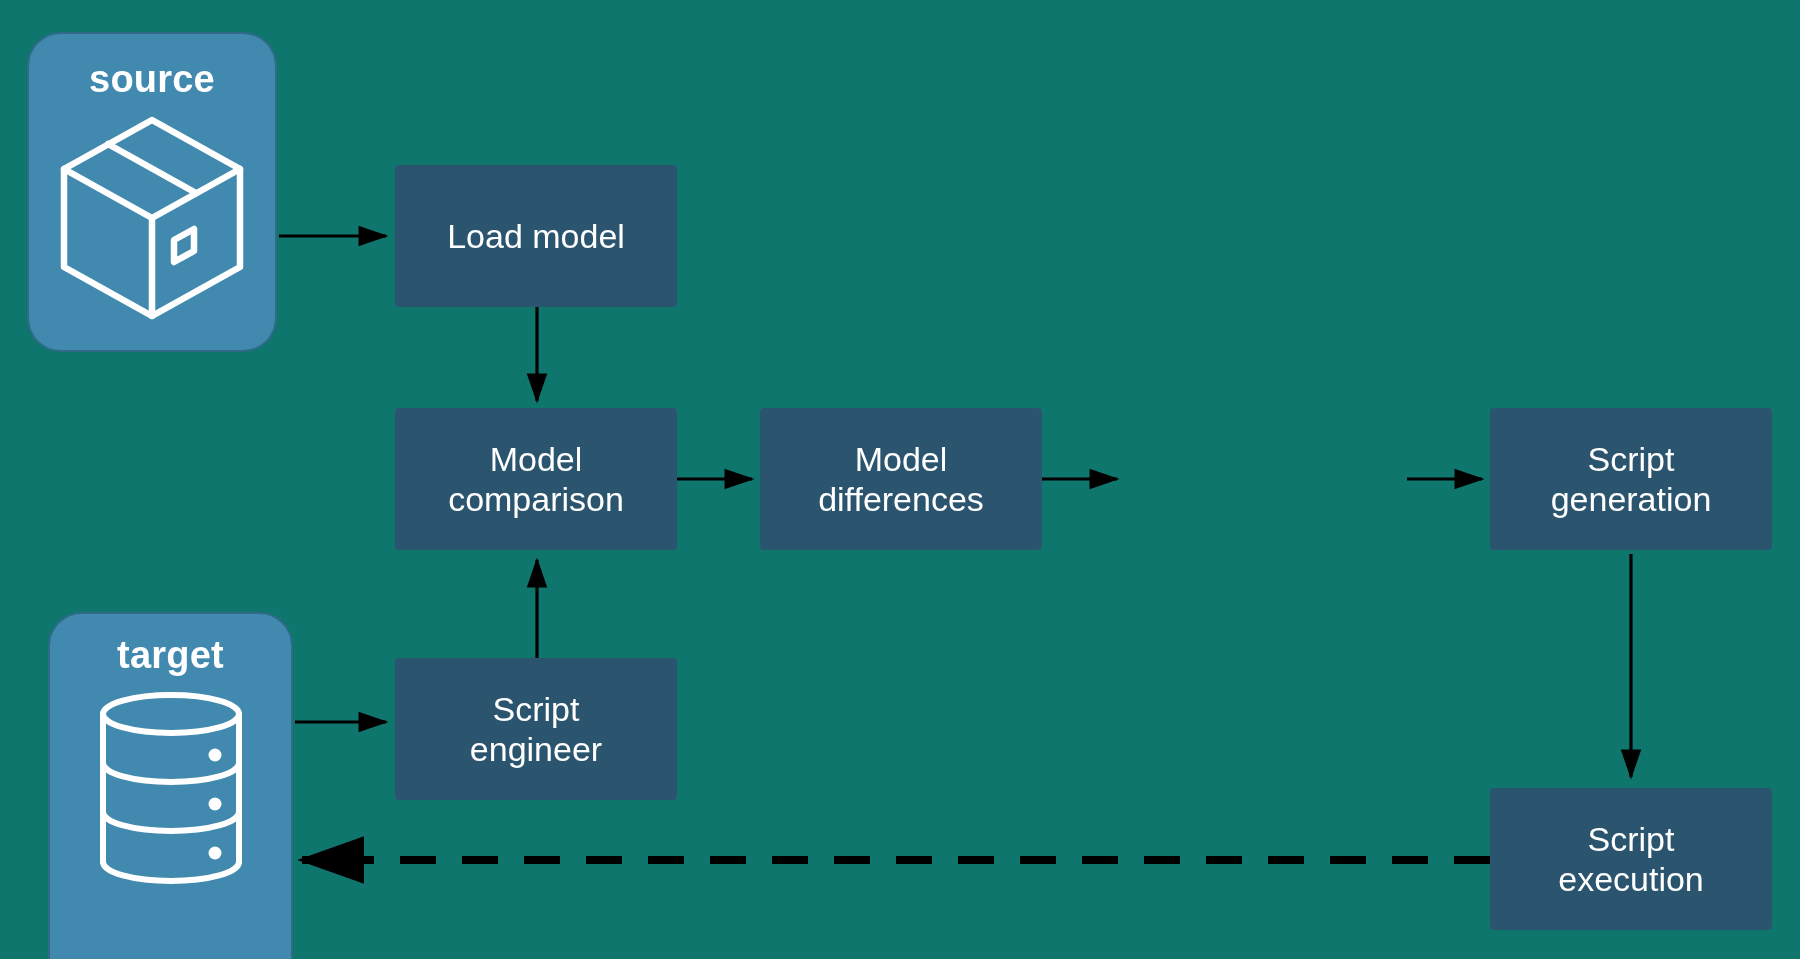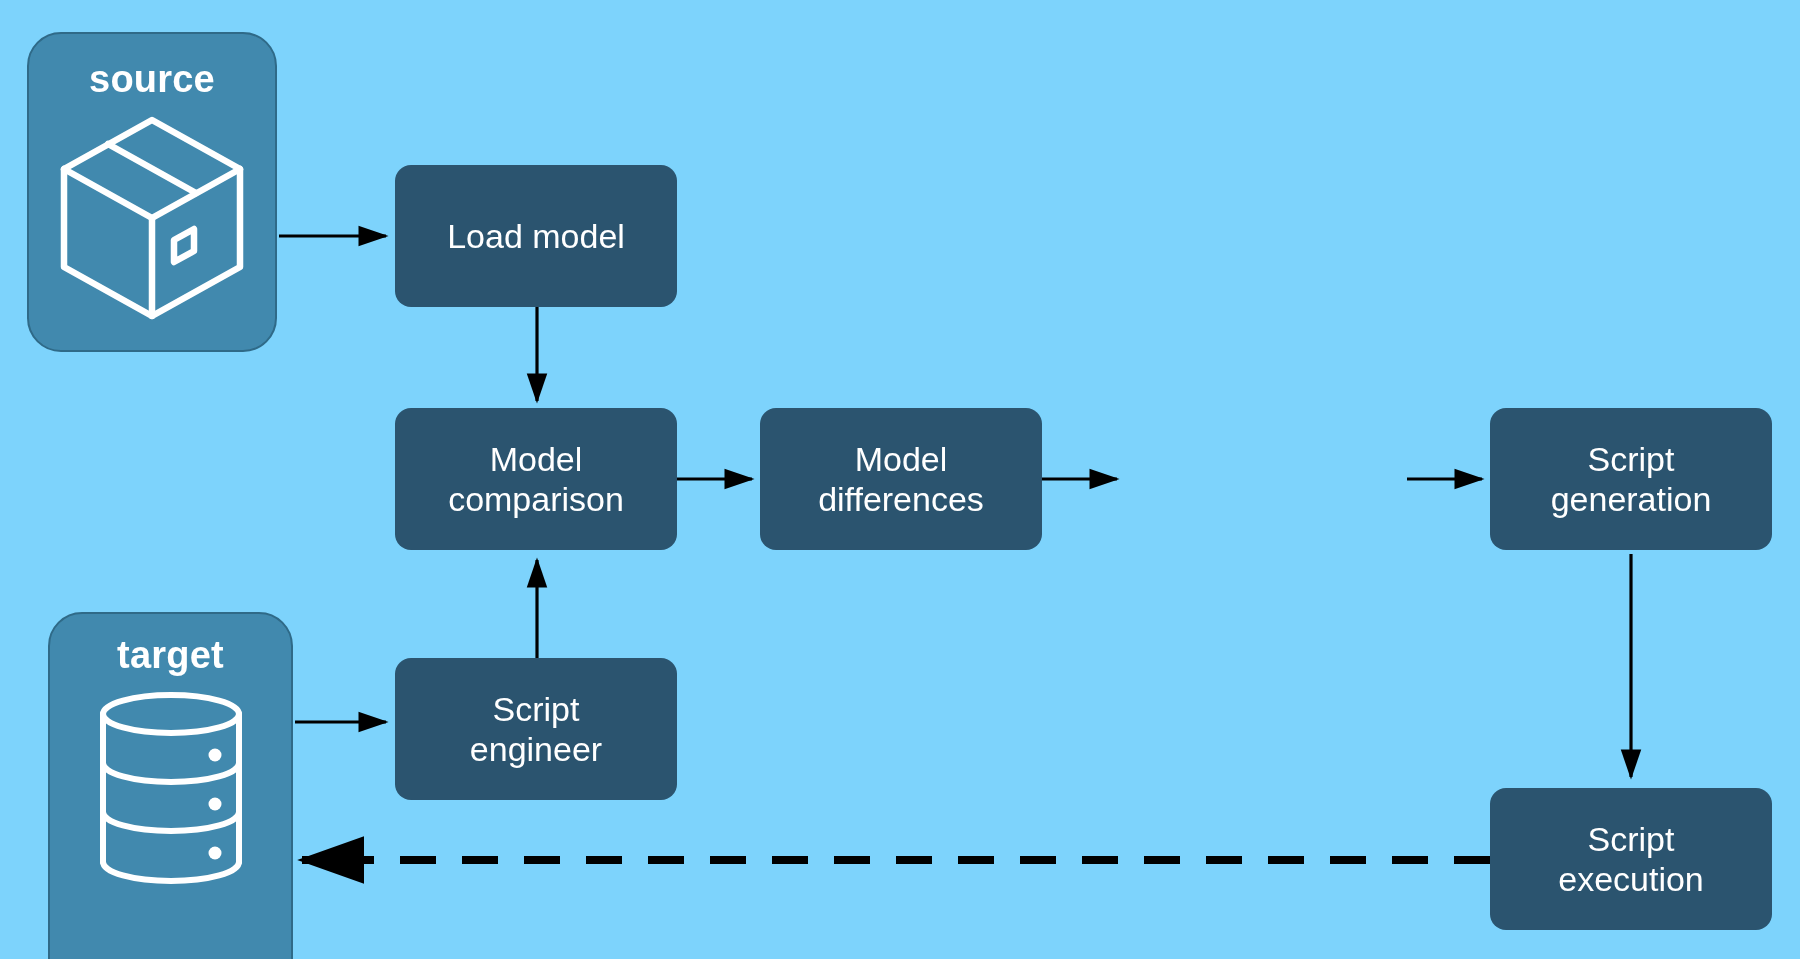--- a/index.html
+++ b/index.html
@@ -7,21 +7,21 @@
     padding: 0;
     background: #ffffff;
   }
   body {
     font-family: "Liberation Sans", sans-serif;
   }
   #canvas {
     position: relative;
     width: 1800px;
     height: 959px;
-    background: #7dd3fc;
+    background: #0f766e;
     overflow: hidden;
   }
   
   .endpoint {
     position: absolute;
     background: #4189ae;
     border: 2px solid #2f6a88;
     border-radius: 34px;
     box-sizing: border-box;
     display: flex;
@@ -37,21 +37,21 @@
     color: #ffffff;
     white-space: nowrap;
   }
   .endpoint-icon {
     display: block;
   }
   
   .process {
     position: absolute;
     background: #2b546f;
-    border-radius: 16px;
+    border-radius: 4px;
     box-sizing: border-box;
     display: flex;
     align-items: center;
     justify-content: center;
     text-align: center;
     color: #ffffff;
     font-size: 34px;
     line-height: 1.18;
     padding: 4px 10px;
   }

